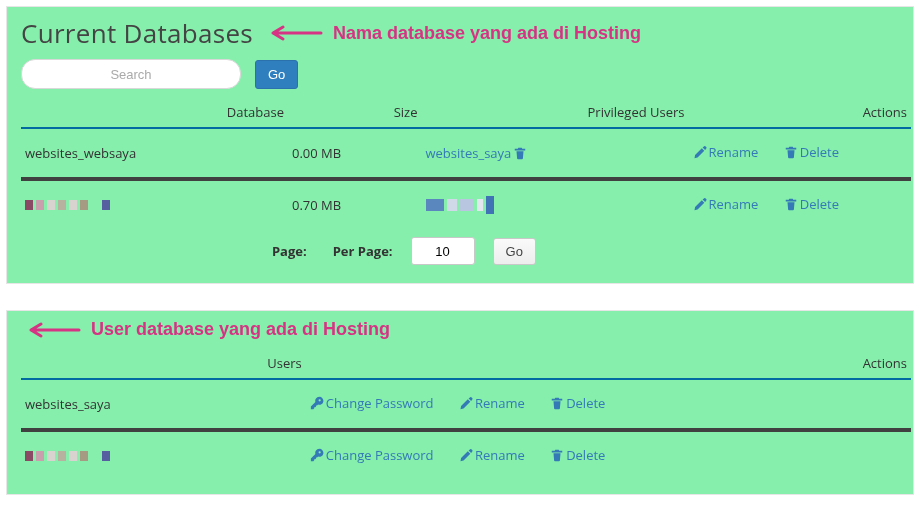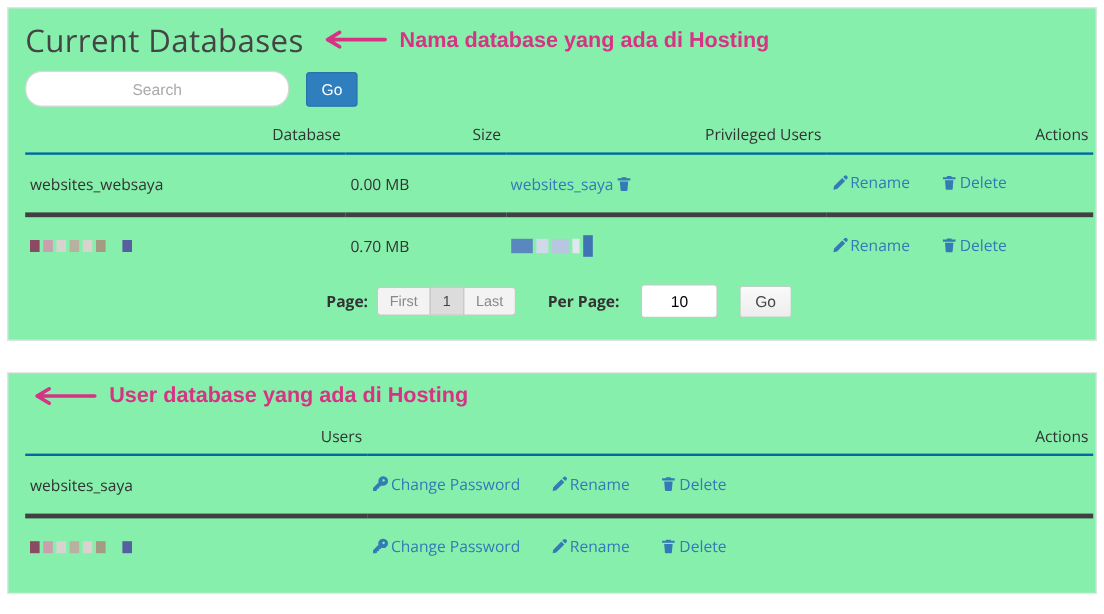--- a/index.html
+++ b/index.html
@@ -85,21 +85,21 @@
   .pixelbar2 span{display:inline-block;height:12px;}
   .pixelbar2 .p1{width:18px;background:#5b87bf;}
   .pixelbar2 .p2{width:10px;background:#cfd9e8;}
   .pixelbar2 .p3{width:14px;background:#b8c7df;}
   .pixelbar2 .p4{width:6px;background:#e2e6ee;}
   .pixelbar2 .p5{width:8px;height:18px;background:#3f73b5;}
   .pager {
     display:flex; align-items:center; gap:18px;
     padding: 8px 4px 4px 4px;
   }
-  .pager-left{margin-left:28%; display:flex; align-items:center; gap:8px;}
+  .pager-left{margin-left:28%; display:flex; align-items:center; gap:20px;}
   .pager-seg { display:inline-flex; }
   .pager-seg button{
     border:1px solid #c8c8c8; background:#f3f3f3; color:#888;
     padding:4px 10px; font-size:12px; margin-left:-1px; cursor:default;
   }
   .pager-seg button:first-child{border-radius:3px 0 0 3px;}
   .pager-seg button:last-child{border-radius:0 3px 3px 0;}
   .pager-seg .active{ background:#dcdcdc; color:#444;}
   .per-input{
     width:64px; height:28px; border:1px solid #c8c8c8; border-radius:3px;
@@ -221,25 +221,20 @@
             <span>Delete</span>
           </span>
         </td>
       </tr>
     </tbody>
   </table>
 
   <div class="pager">
     <div class="pager-left">
       <span class="lbl">Page:</span>
-      <span class="pager-seg">
-        <button disabled="">First</button>
-        <button class="active">1</button>
-        <button disabled="">Last</button>
-      </span>
     </div>
     <span class="lbl" style="margin-left:8px;">Per Page:</span>
     <input class="per-input" type="text" value="10" style="">
     <button class="btn-plain">Go</button>
   </div>
 </div>
 
 <div class="panel">
   <div class="hdr-row">
     <div class="arrow-wrap">

